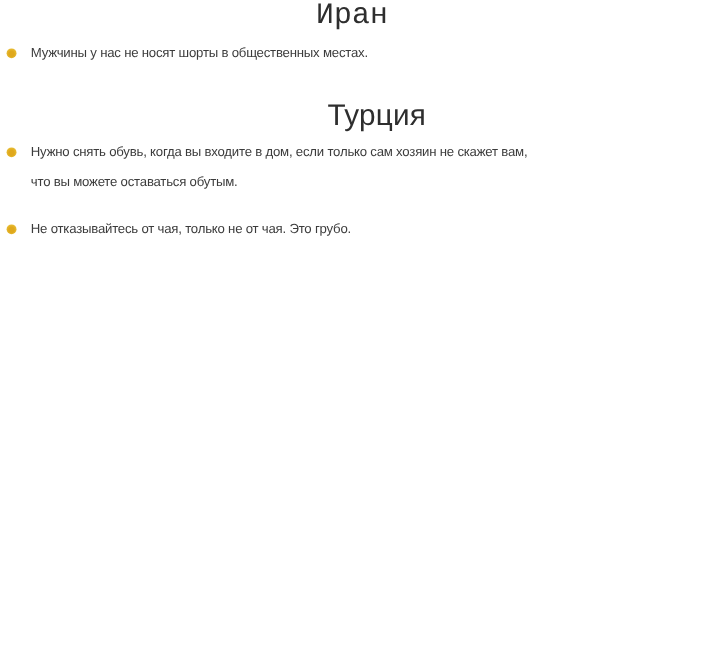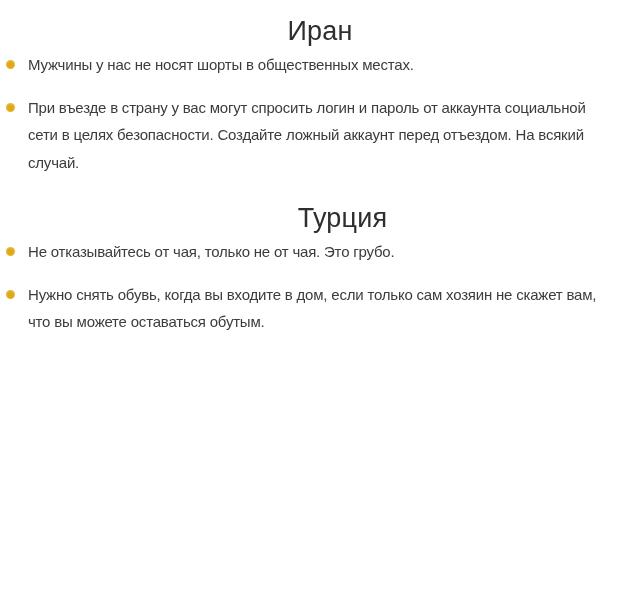--- a/index.html
+++ b/index.html
@@ -22,32 +22,32 @@
   .page{width:640px;height:610px;}
   .section-title{
     margin:0;
     text-align:center;
     font-size:27px;
     line-height:30px;
     font-weight:400;
     color:var(--heading);
     letter-spacing:0.2px;
   }
-  #title-iran{margin-top:16px;}
+  #title-iran{margin-top:0;font-family:Liberation Mono, monospace;}
   #title-turkey{margin-top:27px;padding-left:45px;}
   ul.tips{
     list-style:none;
     margin:5px 0 0 0;
     padding:0;
   }
   ul.tips li{
     position:relative;
     padding:0 6px 0 28px;
     margin:0 0 15px 0;
-    font-size:15px;
+    font-size:12px;
     line-height:27.5px;
     letter-spacing:-0.2px;
   }
   ul.tips li:last-child{margin-bottom:0;}
   .bullet{
     position:absolute;
     left:6px;
     top:9px;
     width:9px;
     height:9px;
@@ -64,37 +64,31 @@
 
 <div class="page">
 
   <section>
     <h1 class="section-title" id="title-iran">Иран</h1>
     <ul class="tips">
       <li>
         <span class="bullet"></span>
         <span class="item-text">Мужчины у нас не носят шорты в общественных местах.</span>
       </li>
-      <li>
-        <span class="bullet"></span>
-        <span class="item-text">При въезде в страну у вас могут спросить логин и пароль от аккаунта социальной
-сети в целях безопасности. Создайте ложный аккаунт перед отъездом. На всякий
-случай.</span>
-      </li>
     </ul>
   </section>
 
   <section>
     <h1 class="section-title" id="title-turkey">Турция</h1>
     <ul class="tips">
       <li>
         <span class="bullet"></span>
-        <span class="item-text">Не отказывайтесь от чая, только не от чая. Это грубо.</span>
+        <span class="item-text">Нужно снять обувь, когда вы входите в дом, если только сам хозяин не скажет вам,
+что вы можете оставаться обутым.</span>
       </li>
       <li>
         <span class="bullet"></span>
-        <span class="item-text">Нужно снять обувь, когда вы входите в дом, если только сам хозяин не скажет вам,
-что вы можете оставаться обутым.</span>
+        <span class="item-text">Не отказывайтесь от чая, только не от чая. Это грубо.</span>
       </li>
     </ul>
   </section>
 
 </div>
 
 </body></html>

